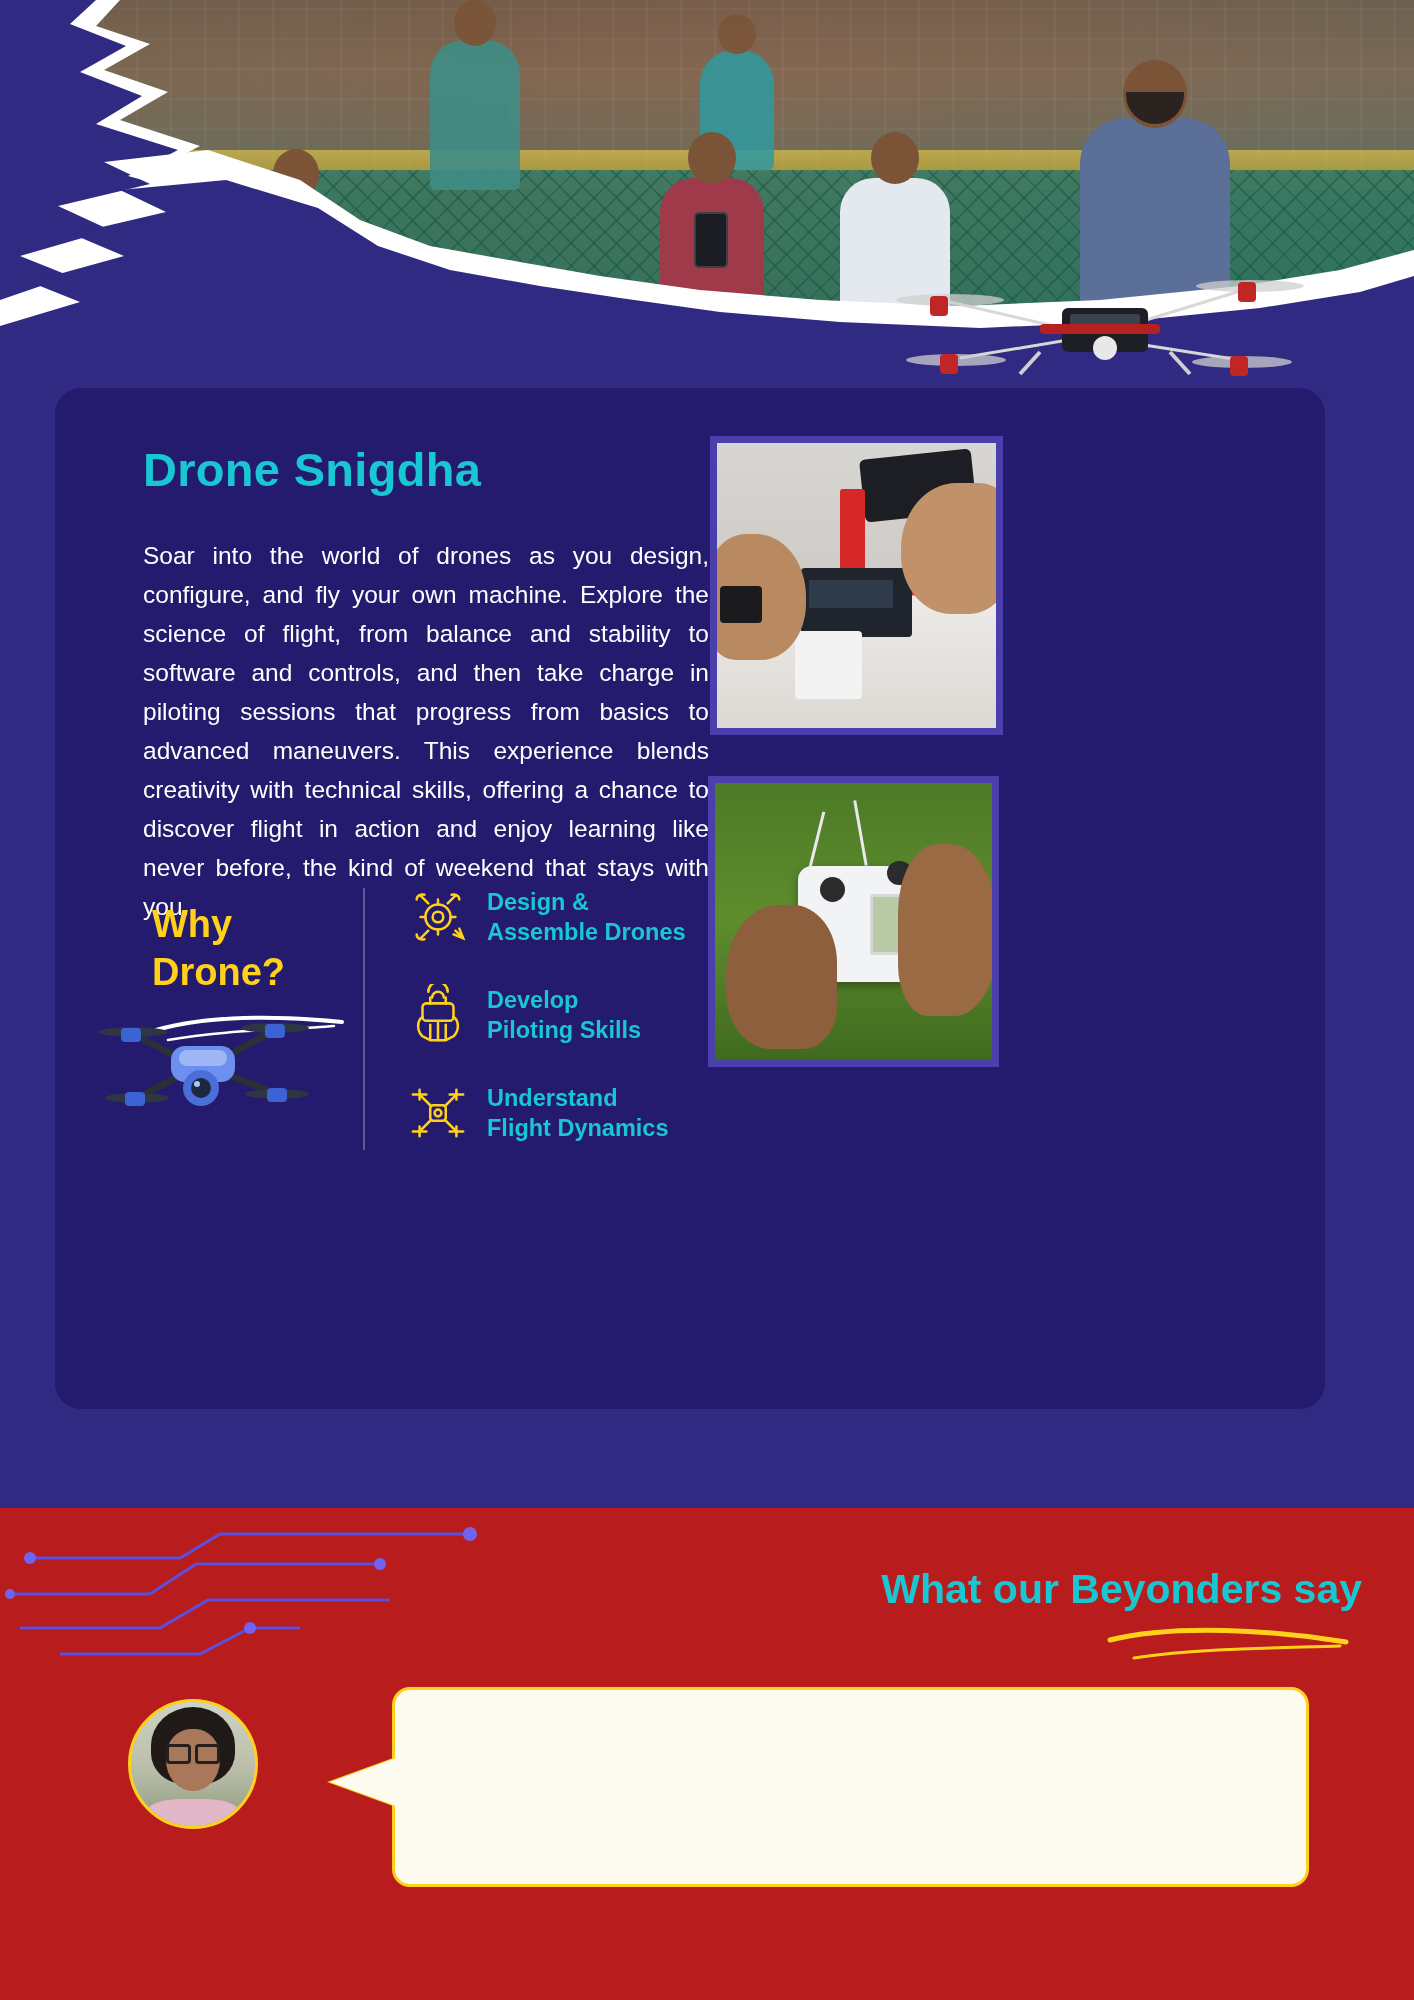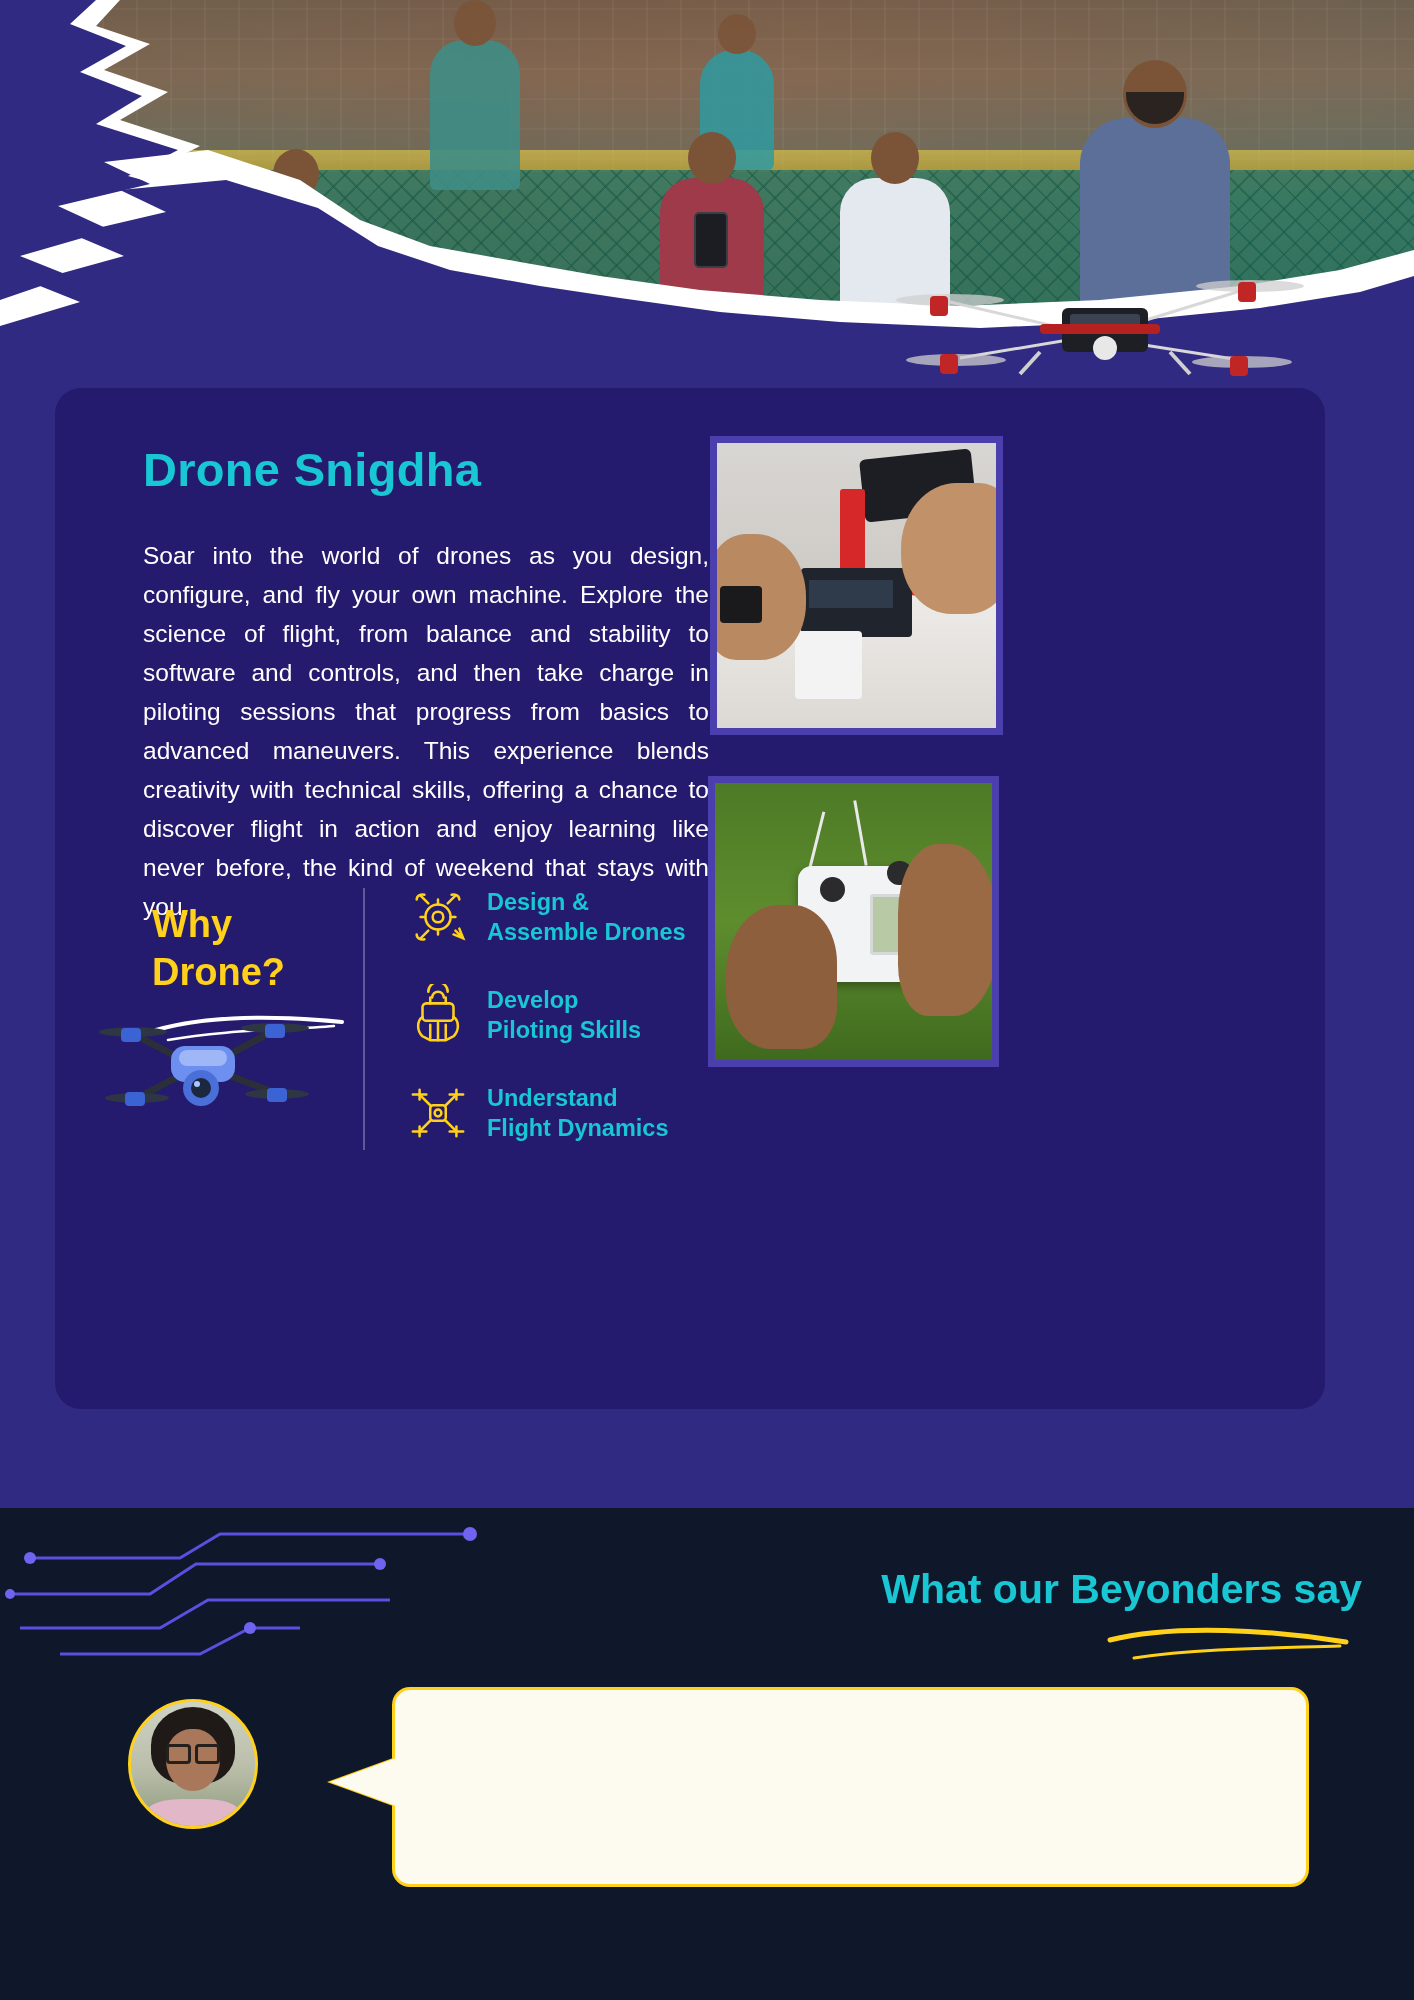--- a/index.html
+++ b/index.html
@@ -219,21 +219,21 @@
     position: absolute;
     left: 20px; top: 600px;
     width: 250px; height: 150px;
   }
 
   
   .band {
     position: absolute;
     left: 0; top: 1508px;
     width: 1414px; height: 492px;
-    background: #0f172a;
+    background: #b91c1c;
   }
   .circuit { position: absolute; left: 0; top: 16px; width: 500px; height: 150px; }
 
   .band-title {
     position: absolute;
     right: 52px; top: 58px;
     font-size: 41px;
     font-weight: bold;
     color: #19c6d4;
   }

